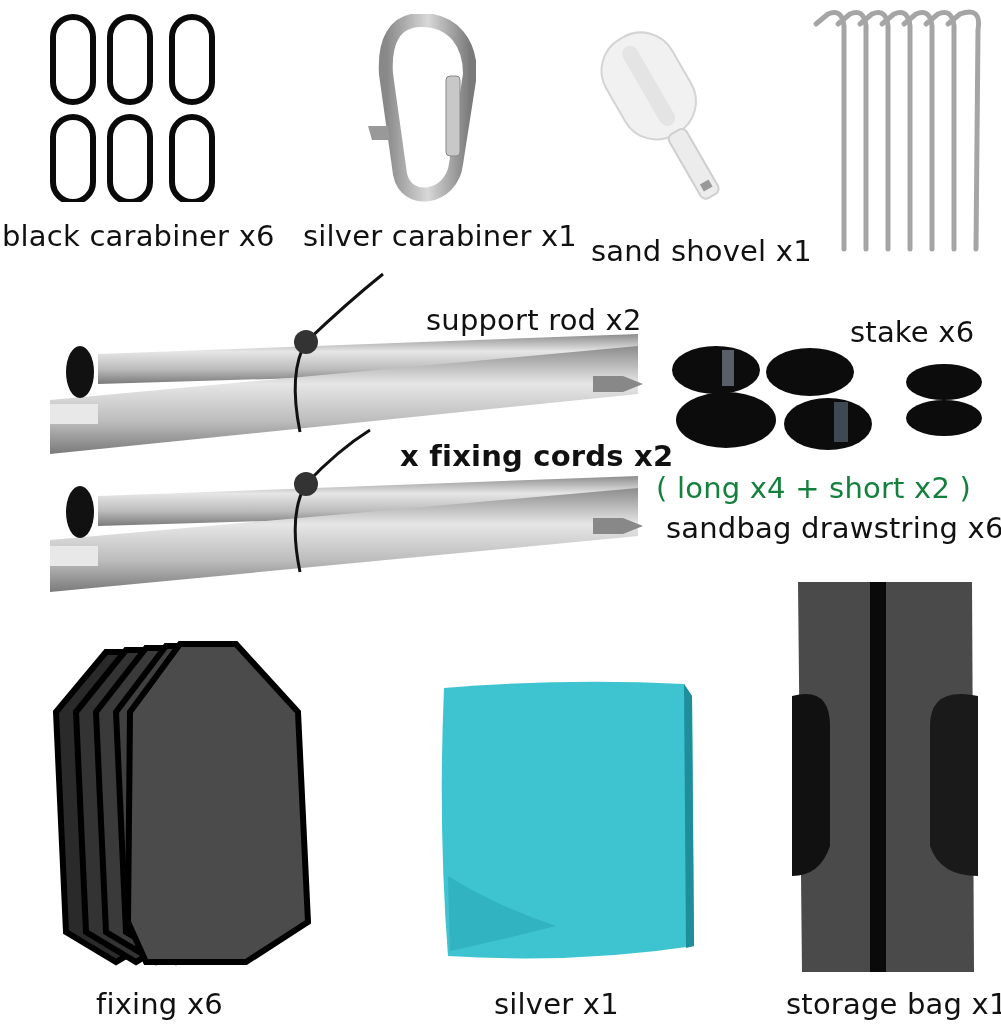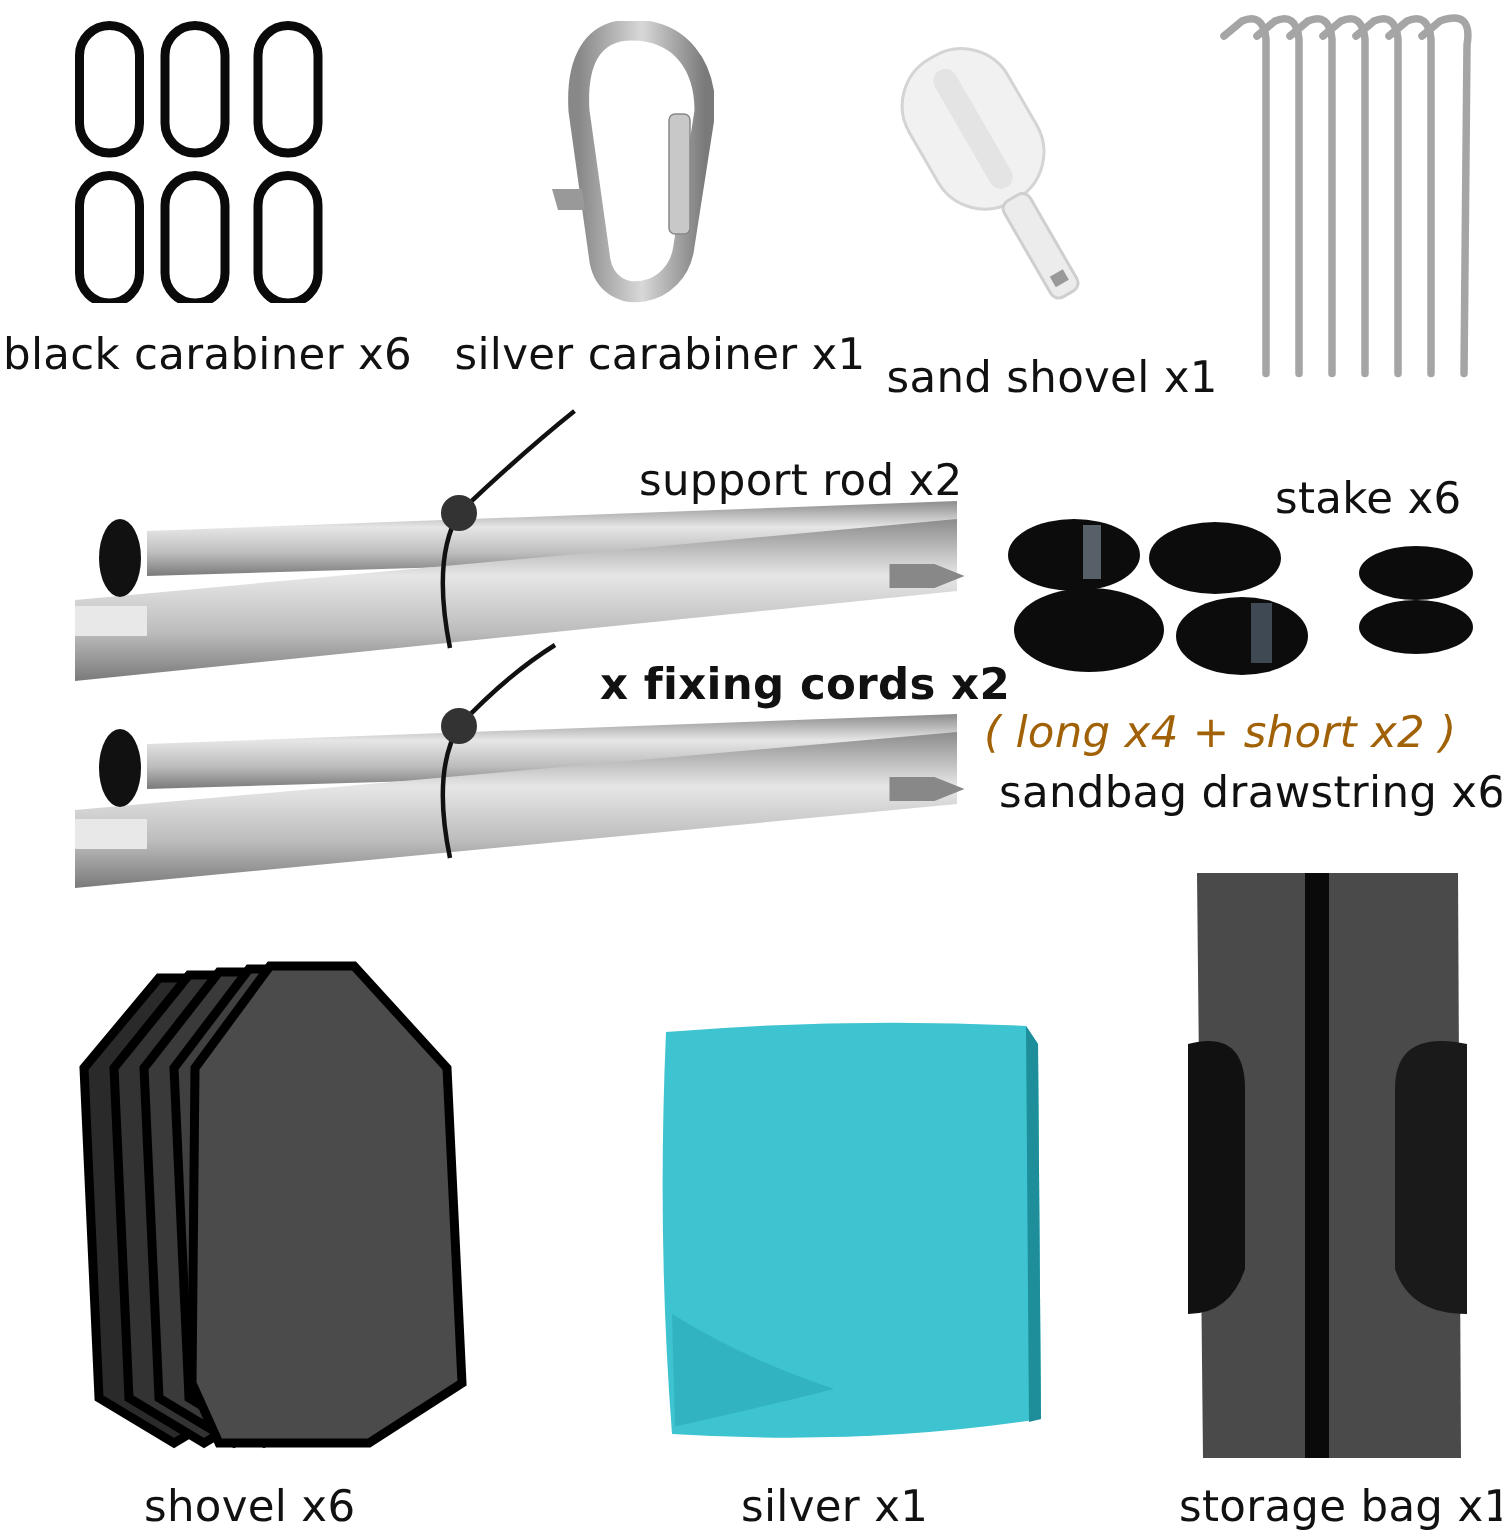--- a/index.html
+++ b/index.html
@@ -1,20 +1,20 @@
 <!DOCTYPE html>
 <html><head>
 <meta charset="utf-8">
 <style>
   html, body { margin: 0; padding: 0; background: #ffffff; }
   body { width: 1001px; height: 1026px; position: relative; overflow: hidden;
          font-family: "DejaVu Sans", "Liberation Sans", sans-serif; color: #111; }
   .abs { position: absolute; }
   .label { position: absolute; font-size: 29px; letter-spacing: 0.2px; color: #111; white-space: nowrap; line-height: 1; }
-  .label.gray { color: #a16207; font-style: italic; }
+  .label.gray { color: #15803d; }
   svg { display: block; }
 </style>
 </head>
 <body>
 
 <div class="abs" style="left:48px;top:12px;width:172px;height:190px;">
   <svg width="172" height="190" viewBox="0 0 172 190">
     <g fill="none" stroke="#0a0a0a" stroke-width="6">
       <rect x="5" y="5" width="40" height="85" rx="20"></rect>
       <rect x="62" y="5" width="40" height="85" rx="20"></rect>
@@ -135,21 +135,21 @@
   <svg width="270" height="338" viewBox="0 0 270 338">
     <g stroke="#000" stroke-width="6">
       <path d="M10 80 L60 20 L110 20 L120 300 L70 330 L20 300 Z" fill="#2a2a2a"></path>
       <path d="M30 80 L80 18 L130 18 L140 300 L90 330 L40 300 Z" fill="#333"></path>
       <path d="M50 80 L100 16 L150 16 L160 300 L110 330 L60 300 Z" fill="#3a3a3a"></path>
       <path d="M70 80 L120 14 L170 14 L180 300 L130 330 L80 300 Z" fill="#404040"></path>
       <path d="M84 80 L134 12 L190 12 L252 80 L262 290 L200 330 L100 330 L82 290 Z" fill="#4b4b4b"></path>
     </g>
   </svg>
 </div>
-<div class="label" style="left:96px;top:990px;">shovel x6</div>
+<div class="label" style="left:96px;top:990px;">fixing x6</div>
 
 <div class="abs" style="left:436px;top:676px;width:266px;height:290px;">
   <svg width="266" height="290" viewBox="0 0 266 290">
     <path d="M8 12 Q130 2 248 8 L256 20 L258 270 Q140 288 12 280 Q2 150 8 12 Z" fill="#3ec3d1"></path>
     <path d="M248 8 L256 20 L258 270 L250 272 Z" fill="#1d8e9a"></path>
     <path d="M12 200 Q60 230 120 250 Q60 265 14 275 Z" fill="#2aa8b6" opacity="0.6"></path>
   </svg>
 </div>
 <div class="label" style="left:494px;top:990px;">silver x1</div>
 

